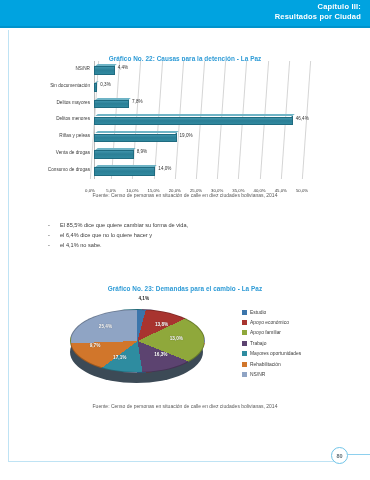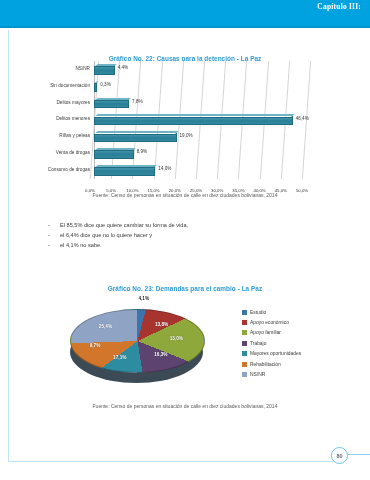--- a/index.html
+++ b/index.html
@@ -12,21 +12,21 @@
   .page{position:relative;width:370px;height:480px;background:#fff;}
 
   
   .header-band{
     position:absolute;left:0;top:0;width:370px;height:26px;
     background:#00a3e0;
   }
   .header-title{
     position:absolute;right:9px;top:2px;
     text-align:right;color:#ffffff;
-    font-family:Liberation Serif, serif;
+    font-family:Liberation Sans, sans-serif;
     font-size:7.5px;line-height:9.5px;font-weight:bold;
     letter-spacing:.2px;
   }
   .header-rule{
     position:absolute;left:0;top:26px;width:370px;height:1.5px;background:#0093cc;
   }
 
   
   .left-rule{
     position:absolute;left:8px;top:30px;width:1px;height:432px;background:#bfe3f4;
@@ -160,20 +160,21 @@
 </style>
 </head>
 <body>
 
 <div class="page">
 
   <div class="header-band"></div>
   <div class="header-rule"></div>
   <div class="header-title">
     <div>Capítulo III:</div>
+    <div>Resultados por Ciudad</div>
   </div>
 
   <div class="left-rule"></div>
   <div class="bottom-rule"></div>
   <div class="badge-tail"></div>
   <div class="page-badge">80</div>
 
   <div class="barchart">
     <div class="chart-title" style="top:0;">Gráfico No. 22: Causas para la detención -  La Paz</div>
     <div class="plot" id="bar-plot">

